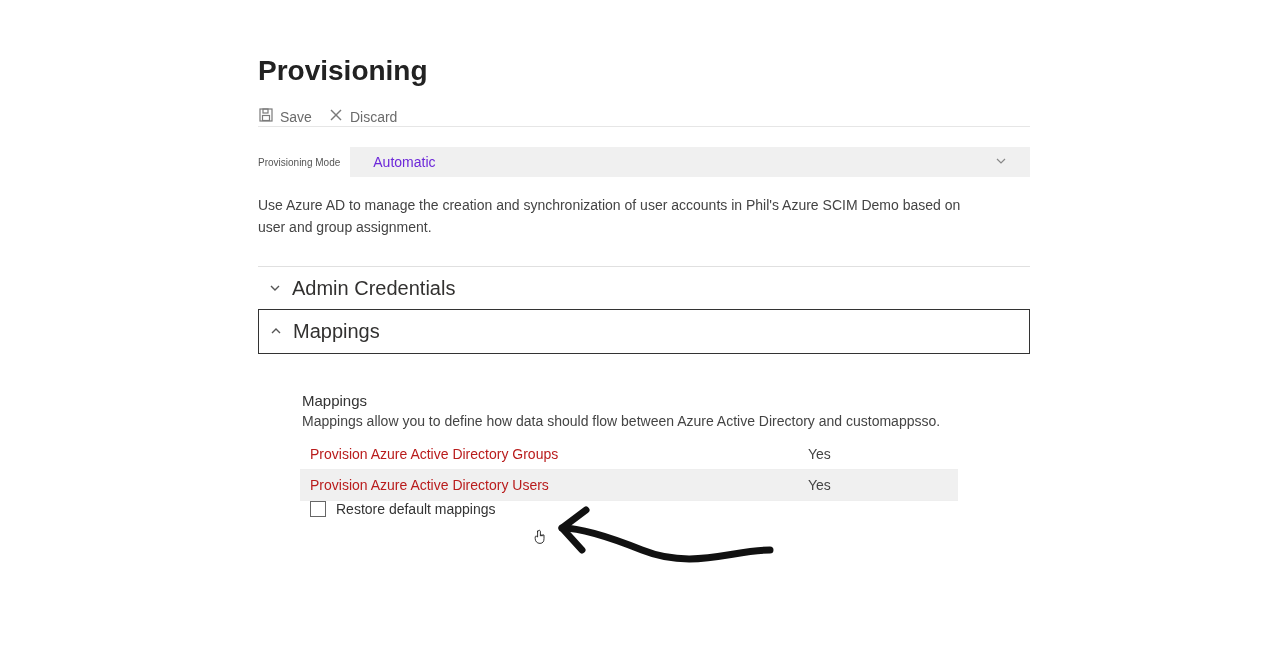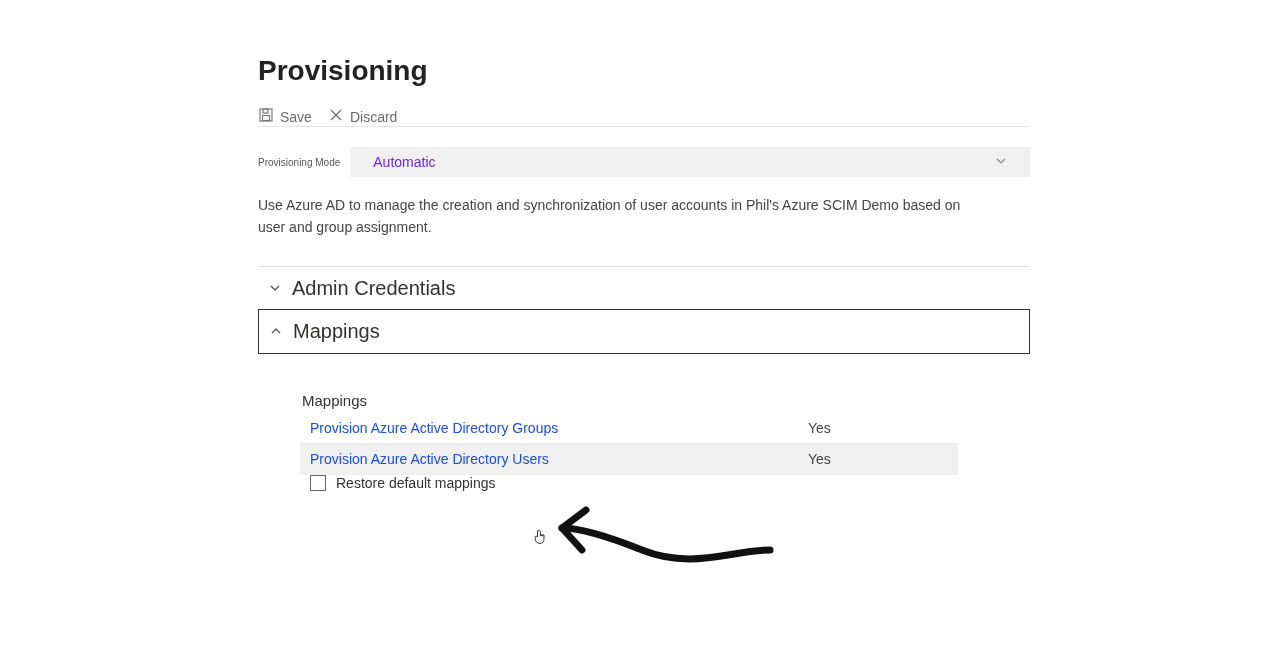--- a/index.html
+++ b/index.html
@@ -104,21 +104,21 @@
       font-weight: 600;
       color: #323130;
       border-bottom: 1px solid #d0d0d0;
     }
     .mhead .col-name, .mrow .col-name { flex: 1; }
     .mhead .col-enabled, .mrow .col-enabled { width: 140px; }
     .mrow {
       border-bottom: 1px solid #eee;
       color: #444;
     }
-    .mrow .col-name a { color: #1d4ed8; text-decoration: none; cursor: pointer; }
+    .mrow .col-name a { color: #b91c1c; text-decoration: none; cursor: pointer; }
     .mrow.hov { background: #f0f0f0; }
     .restore-row {
       display: flex;
       align-items: center;
       gap: 10px;
       padding: 0 8px;
       font-size: 14px;
       color: #333;
     }
     .checkbox {
@@ -198,20 +198,21 @@
       <svg viewBox="0 0 14 14" fill="none" stroke="#555" stroke-width="1.4">
           <polyline points="3,9 7,5 11,9"></polyline>
         </svg>
     </span>
     <span>Mappings</span>
   </div>
 </div>
 
 <div class="mappings-body">
   <h4>Mappings</h4>
+  <p class="mappings-desc">Mappings allow you to define how data should flow between Azure Active Directory and customappsso.</p>
 
   <div class="mtable">
     <div class="mrow">
       <div class="col-name"><a>Provision Azure Active Directory Groups</a></div>
       <div class="col-enabled">Yes</div>
     </div>
     <div class="mrow hov">
       <div class="col-name"><a>Provision Azure Active Directory Users</a></div>
       <div class="col-enabled">Yes</div>
     </div>

